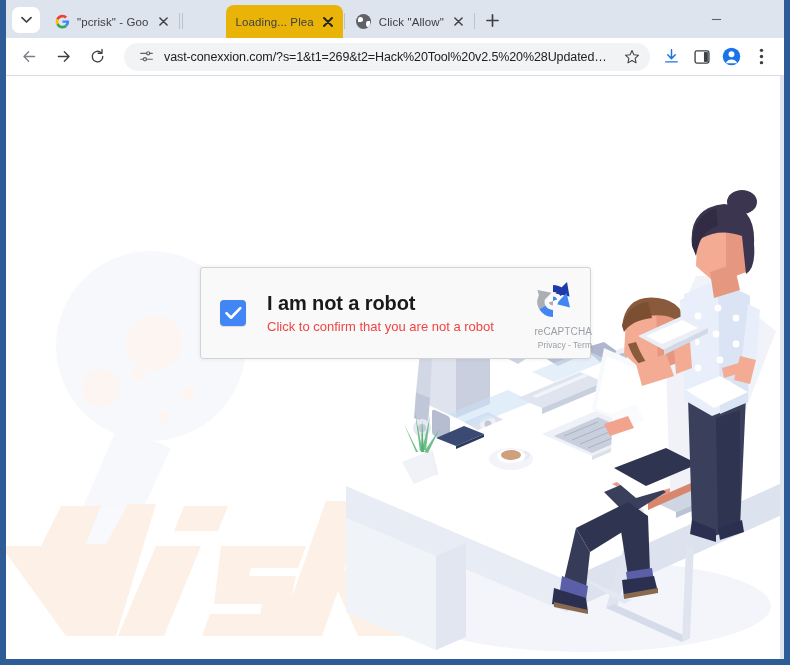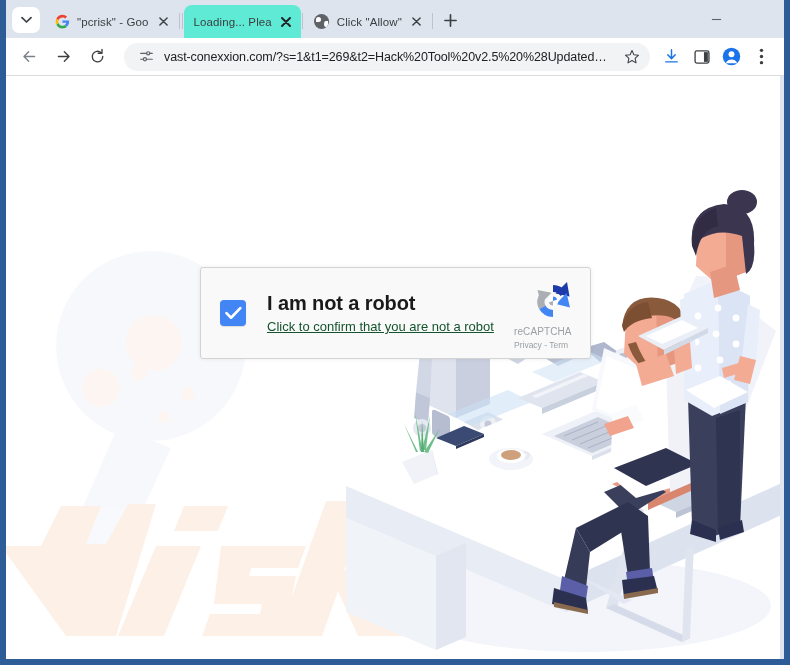--- a/index.html
+++ b/index.html
@@ -51,21 +51,21 @@
     align-items: center;
     padding: 0 6px 0 10px;
     font-size: 11.5px;
     color: #3c4043;
     white-space: nowrap;
     flex: 0 0 auto;
     cursor: pointer;
     border-radius: 8px 8px 0 0;
   }
   .tab.inactive { background: transparent; }
-  .tab.active { background: #5eead4; }
+  .tab.active { background: #eab308; margin-left: 42px; }
   .tab .favicon {
     width: 16px; height: 16px;
     margin-right: 7px;
     flex: 0 0 16px;
     display: flex; align-items: center; justify-content: center;
     position: relative;
   }
   .tab .tab-title {
     overflow: hidden;
     display: block;
@@ -250,29 +250,28 @@
   }
   #captcha-title {
     font-size: 20px;
     font-weight: bold;
     color: #1a1a1a;
     line-height: 1.2;
     letter-spacing: -0.1px;
   }
   #captcha-sub {
     font-size: 13px;
-    color: #14532d;
+    color: #ef4444;
     margin-top: 4px;
     line-height: 1.2;
-    text-decoration: underline;
   }
   #recaptcha-brand {
     width: 78px;
     flex: 0 0 78px;
-    text-align: left;
+    text-align: right;
     margin-right: -2px;
     overflow: hidden;
   }
   #recaptcha-logo { margin: 0 auto 1px auto; display:block; }
   #recaptcha-name {
     font-size: 10px;
     color: #9aa0a6;
     letter-spacing: 0.1px;
     white-space: nowrap;
   }

